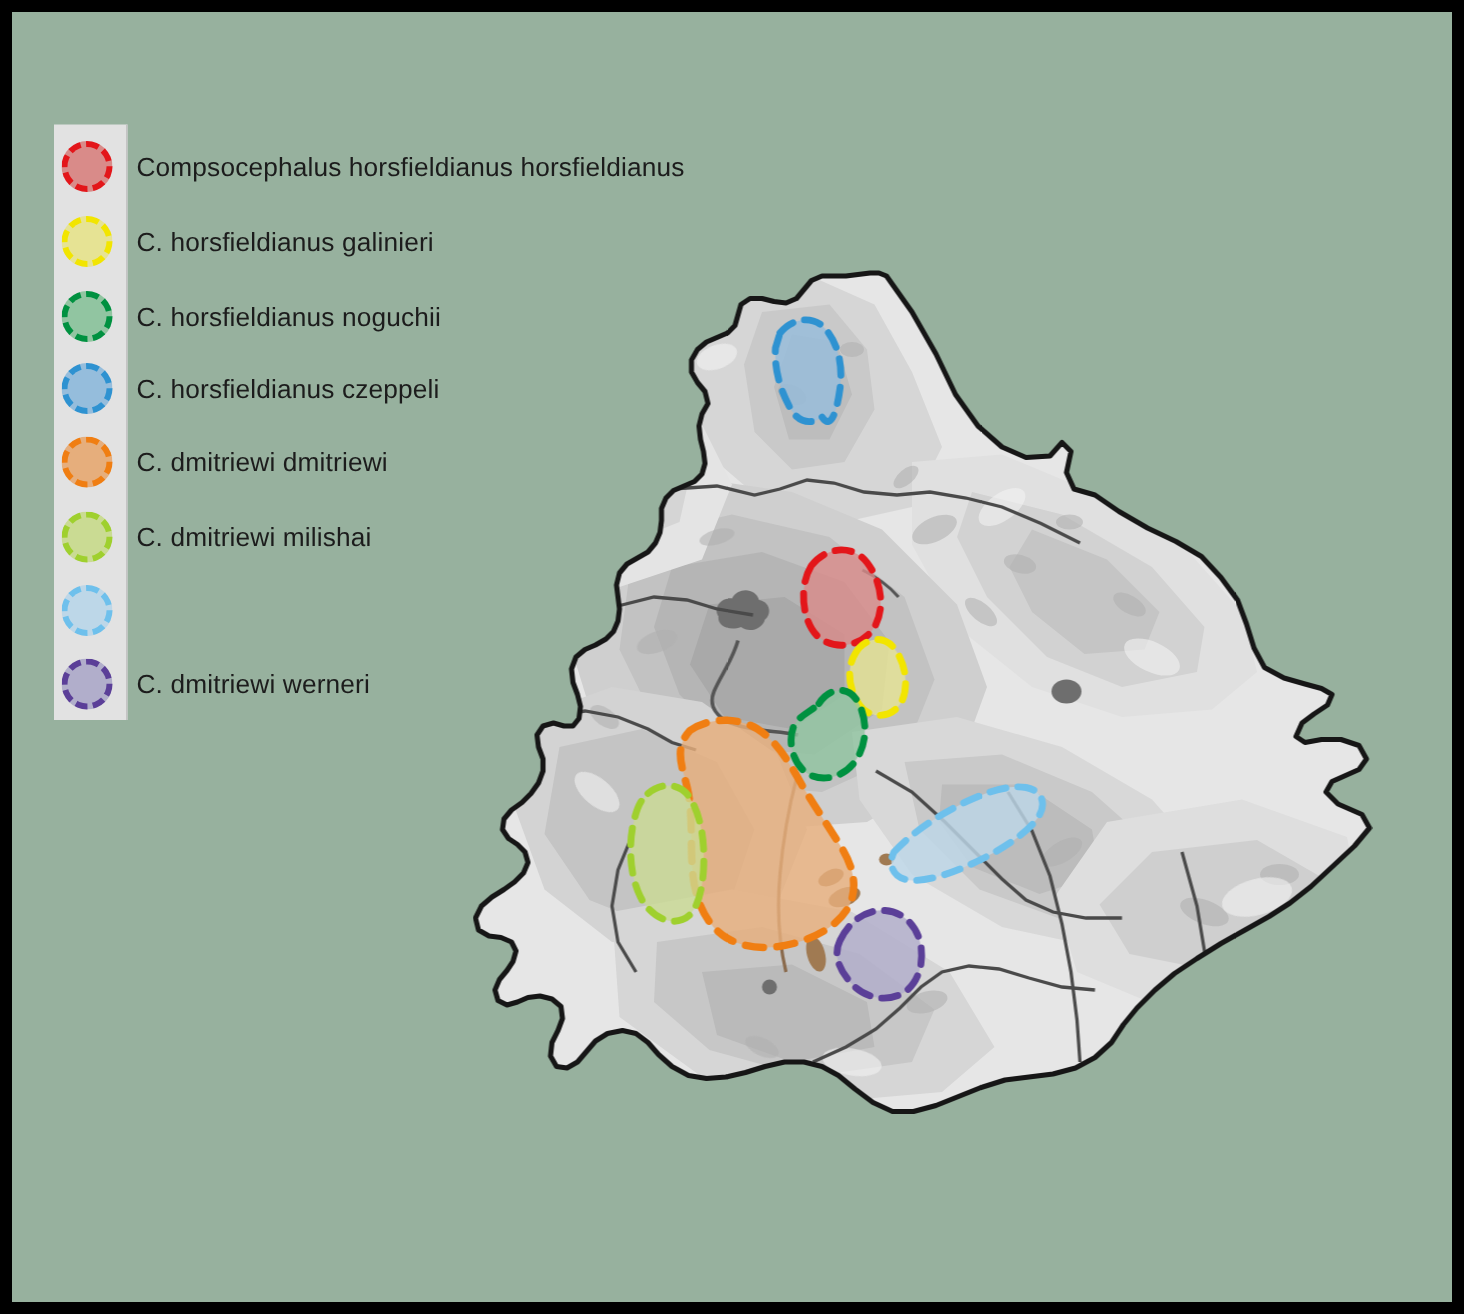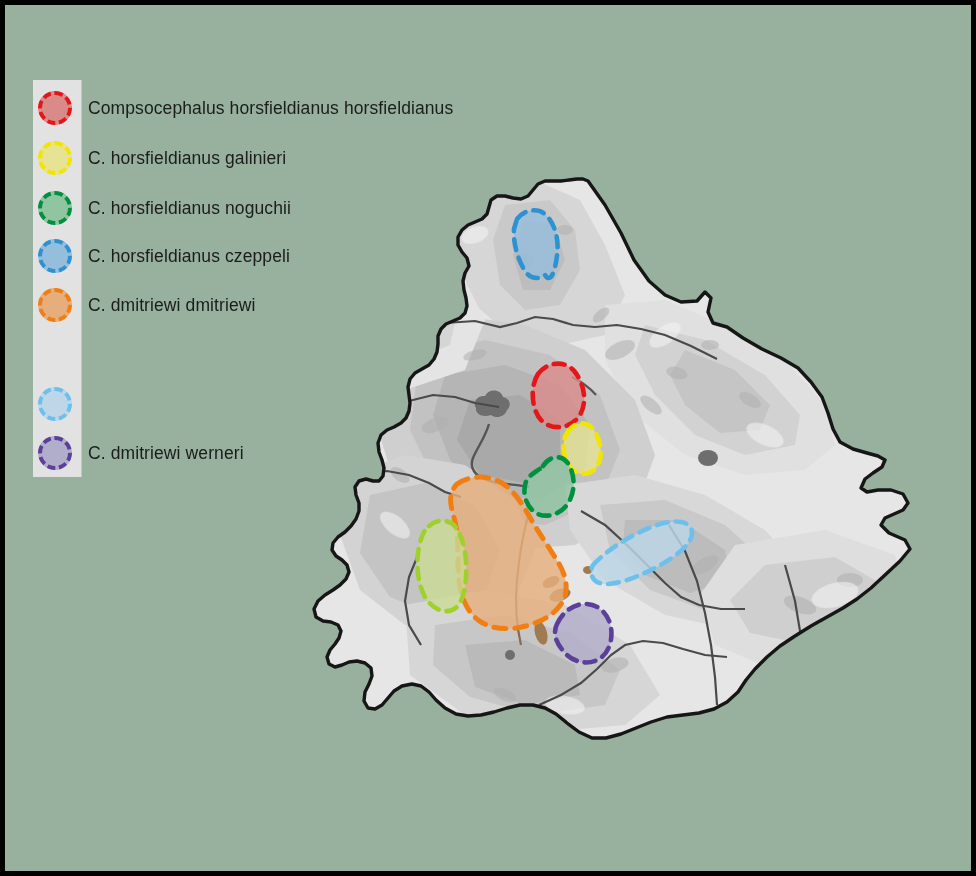--- a/index.html
+++ b/index.html
@@ -12,21 +12,21 @@
     height: 876px;
     overflow: hidden;
     font-family: "Liberation Sans", sans-serif;
   }
   #figure {
     position: relative;
     width: 976px;
     height: 876px;
     box-sizing: border-box;
     background: #97b19e;
-    border: 5px solid #000000;
+    border: 8px solid #000000;
   }
   #map-svg {
     position: absolute;
     left: 0;
     top: 0;
     width: 976px;
     height: 876px;
   }
   #legend-panel {
     position: absolute;
@@ -200,20 +200,24 @@
   <div class="legend-row" style="top:280px">
     <span class="legend-swatch" style="background:#e6ae7c;border:4px dashed #f07e12"></span>
     <span class="legend-label">C. dmitriewi dmitriewi</span>
   </div>
 
   <div class="legend-row" style="top:231px">
     <span class="legend-swatch" style="background:#95bddc;border:4px dashed #2e92d1"></span>
     <span class="legend-label">C. horsfieldianus czeppeli</span>
   </div>
 
+  <div class="legend-row" style="top:330px">
+    <span class="legend-swatch" style="background:#cadb93;border:4px dashed #9fd02e"></span>
+    <span class="legend-label">C. dmitriewi milishai</span>
+  </div>
 
   <div class="legend-row" style="top:379px">
     <span class="legend-swatch" style="background:#bdd7e8;border:4px dashed #6ec0ec"></span>
   </div>
 
   <div class="legend-row" style="top:428px">
     <span class="legend-swatch" style="background:#b1aecb;border:4px dashed #5b3f98"></span>
     <span class="legend-label">C. dmitriewi werneri</span>
   </div>
 

